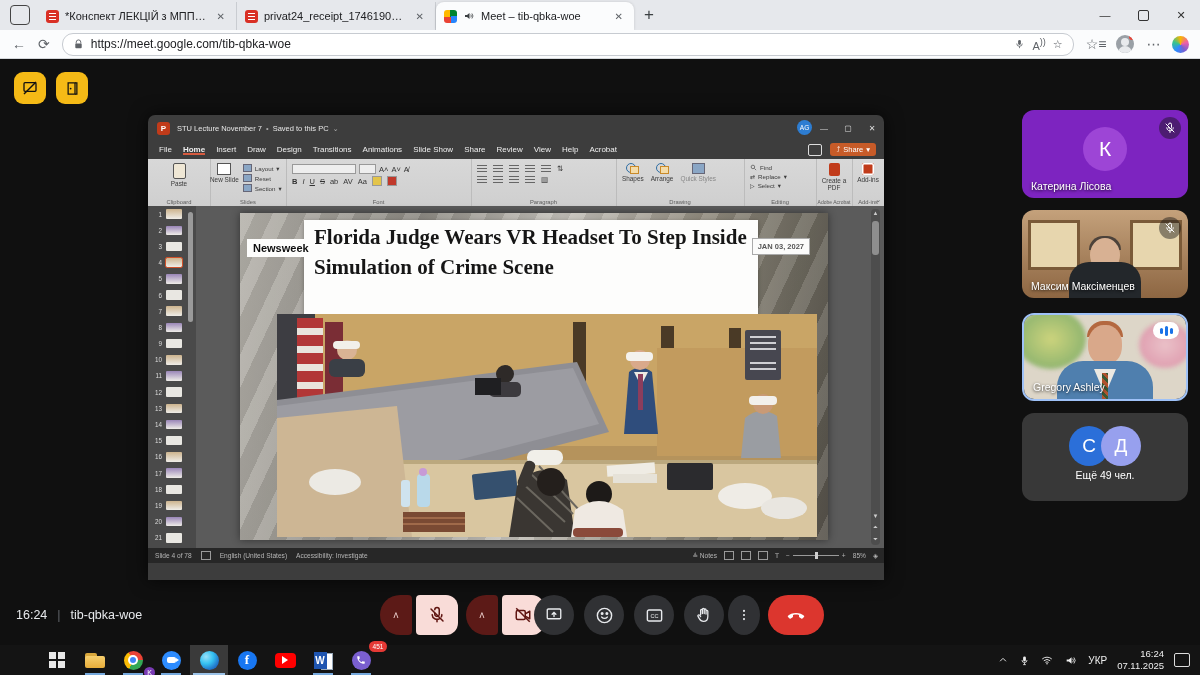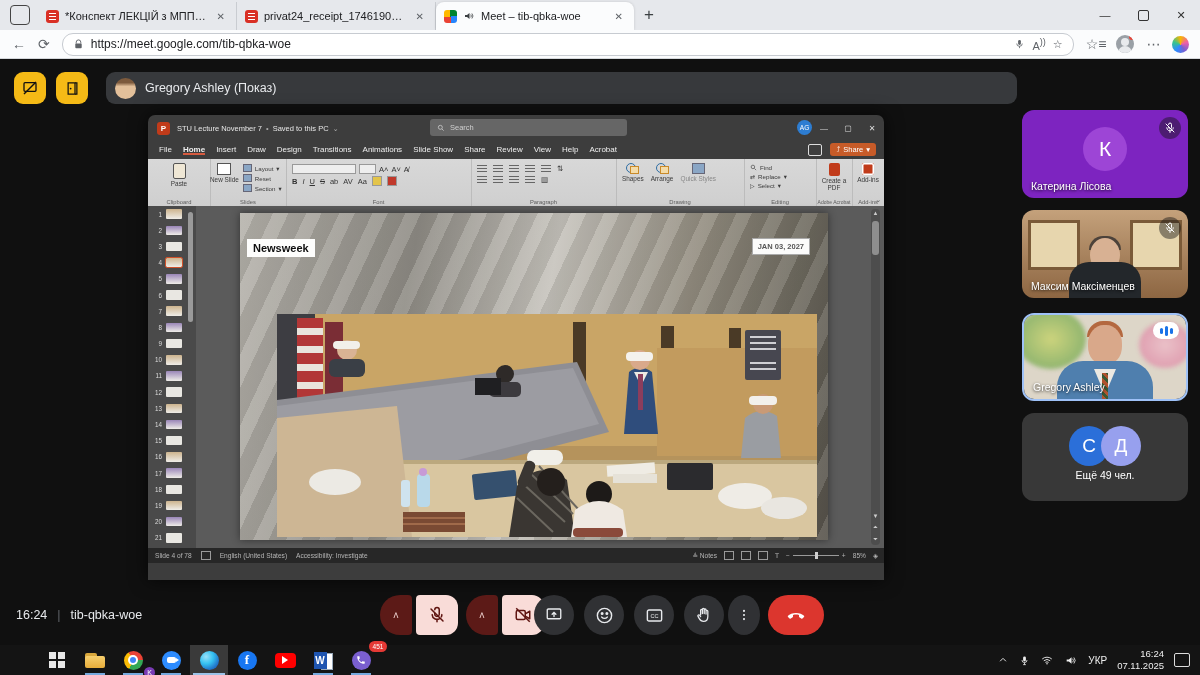--- a/index.html
+++ b/index.html
@@ -243,39 +243,28 @@
           <path d="M3 21 21 3" stroke="#111" stroke-width="2"></path>
         </svg>
     </div>
     <div class="ybtn" style="left:56px;top:13px">
       <svg width="15" height="15" viewBox="0 0 24 24">
           <rect x="5" y="3" width="11" height="18" fill="none" stroke="#111" stroke-width="2"></rect>
           <path d="M16 3h3v18h-3" fill="none" stroke="#111" stroke-width="2"></path>
           <circle cx="9" cy="12" r="1.4" fill="#111"></circle>
         </svg>
     </div>
-    <div class="presenter-pill">
-      <span class="pp-avatar"></span>
-      <span>Gregory Ashley (Показ)</span>
-    </div>
 
     <div class="ppt">
       <div class="ppt-title">
         <span class="ppt-logo">P</span>
         <span>STU Lecture November 7</span>
         <span style="margin:0 4px;color:#aaa">•</span>
         <span>Saved to this PC</span>
         <span style="margin-left:4px;color:#aaa">⌄</span>
-        <div class="ppt-search">
-          <svg width="8" height="8" viewBox="0 0 24 24">
-              <circle cx="10" cy="10" r="6" fill="none" stroke="#ccc" stroke-width="2.4"></circle>
-              <path d="M15 15l5 5" stroke="#ccc" stroke-width="2.4"></path>
-            </svg>
-          <span>Search</span>
-        </div>
         <span class="ppt-acct">AG</span>
         <span class="ppt-wc" style="right:48px">—</span>
         <span class="ppt-wc" style="right:24px">▢</span>
         <span class="ppt-wc" style="right:0">✕</span>
       </div>
 
       <div class="ppt-menu">
         <span id="ppt-menu-items" style="display:flex;gap:11px">
             <span class="mi">File</span>
             <span class="mi active">Home</span>
@@ -495,20 +484,21 @@
               <span class="th-box v2"></span>
             </div>
             <div class="th-row">
               <span class="th-num">21</span>
               <span class="th-box v0"></span>
             </div>
           </div>
         <div class="canvas">
           <div class="slide">
             <div class="streaks"></div>
+            <div class="headline-box">Florida Judge Wears VR Headset To Step Inside Simulation of Crime Scene</div>
             <div class="nw-box">Newsweek</div>
             <div class="date-badge">JAN 03, 2027</div>
             <div class="photo">
               <svg width="540" height="223" viewBox="0 0 540 223">
                 <rect width="540" height="223" fill="#b5935c"></rect>
                 <rect width="540" height="132" fill="#c9a566"></rect>
                 <rect x="0" y="0" width="38" height="140" fill="#3d3d42"></rect>
                 <g>
                     <rect x="20" y="4" width="26" height="96" fill="#b23737"></rect>
                     <rect x="20" y="14" width="26" height="7" fill="#e9e4dc"></rect>

